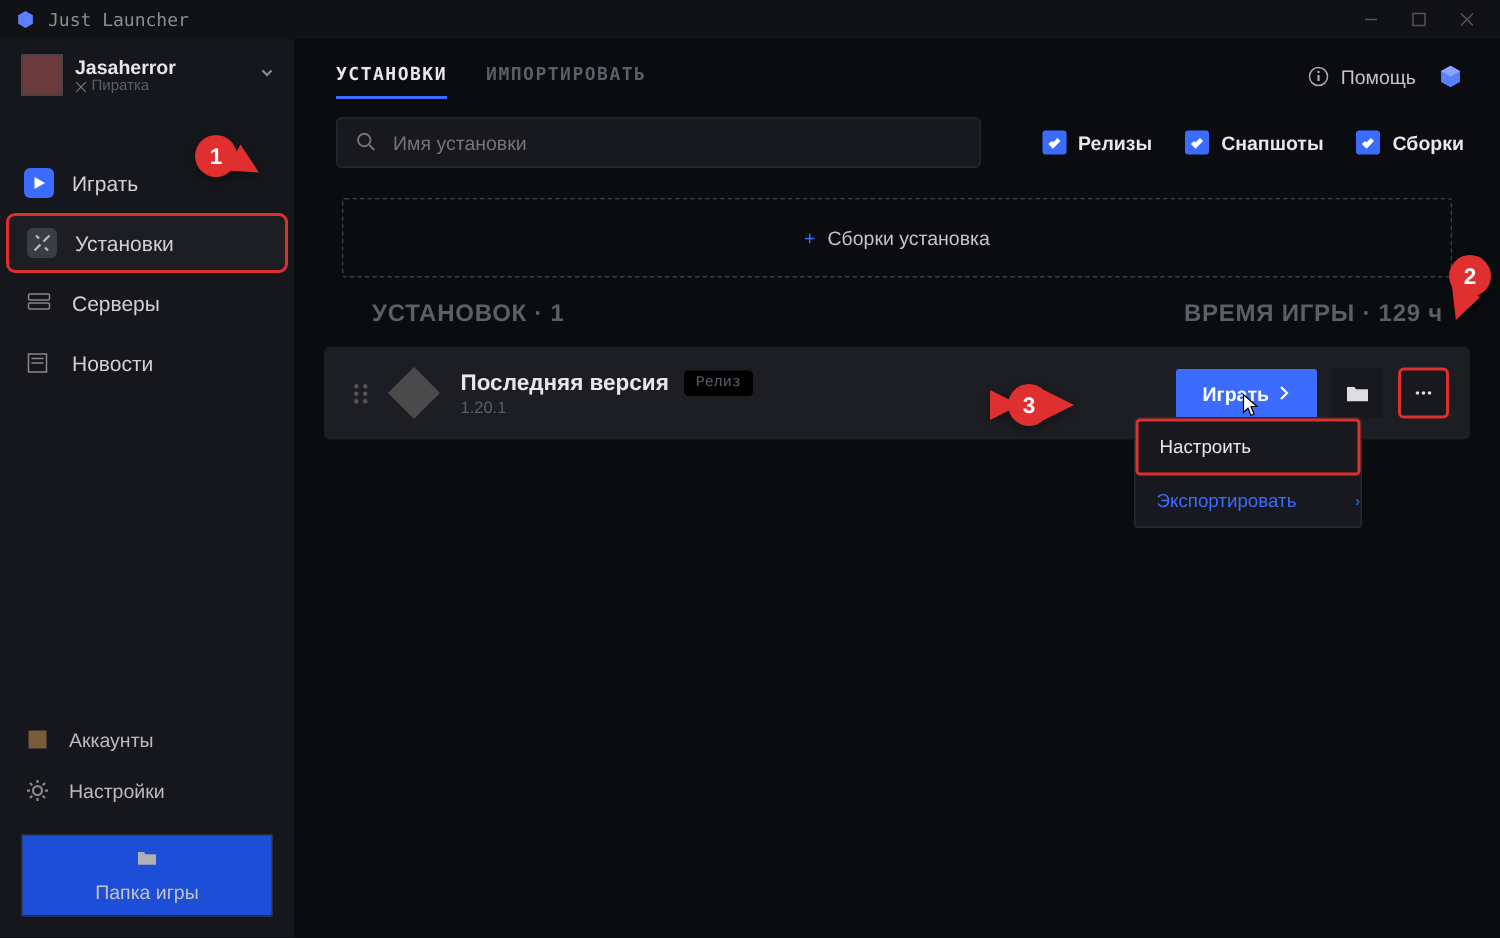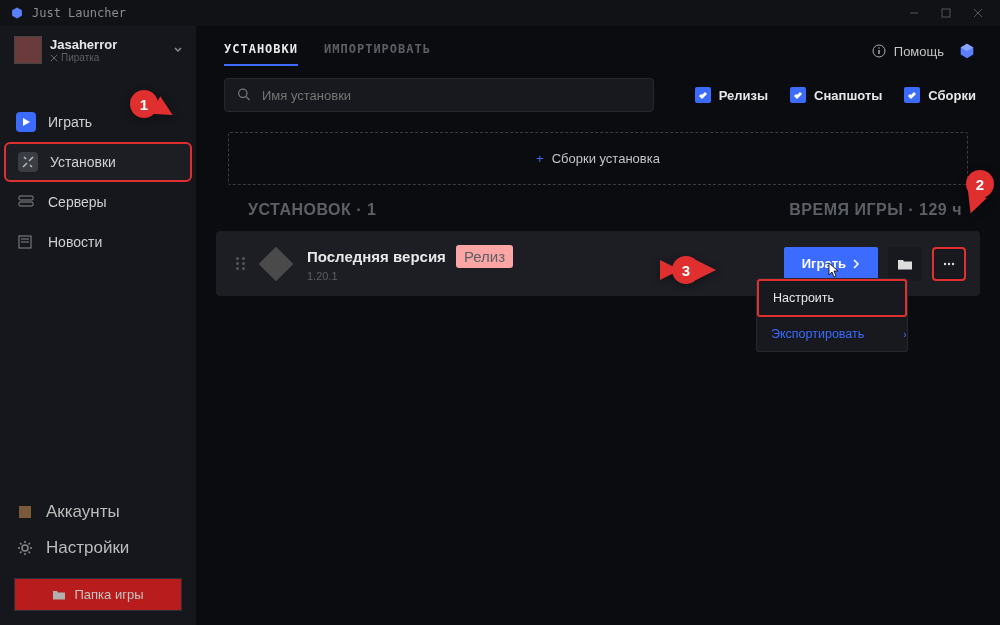--- a/index.html
+++ b/index.html
@@ -45,23 +45,23 @@
 .nav { margin-top:28px; }
 .nav-item { display:flex; align-items:center; gap:12px; padding:10px 16px; font-size:14px; color:#d0d0d0; cursor:pointer; }
 .nav-item.active { background:var(--bg-med); }
 .nav-item.hl { border:2px solid var(--red); border-radius:6px; margin:0 4px; padding:8px 12px; }
 .nav-icon { width:20px; height:20px; border-radius:4px; display:flex; align-items:center; justify-content:center; }
 .nav-icon.play { background:var(--accent); }
 .nav-icon.play svg { fill:white; }
 .nav-icon.tools { background:#3a3d43; }
 
 .sidebar-bottom { margin-top:auto; padding:0 0 14px; }
-.sb-item { display:flex; align-items:center; gap:12px; padding:8px 16px; font-size:17px; color:#bcbcbc; cursor:pointer; }
+.sb-item { display:flex; align-items:center; gap:12px; padding:8px 16px; font-size:13px; color:#bcbcbc; cursor:pointer; }
 .sb-item svg { width:18px; height:18px; }
-.folder-btn { margin:12px 14px 0; padding:8px 12px; background:#b91c1c; border:1px solid #2c2f35; display:flex; align-items:center; justify-content:center; gap:8px; font-size:13px; color:#c4c4c4; cursor:pointer; }
+.folder-btn { margin:12px 14px 0; padding:8px 12px; background:#1d4ed8; border:1px solid #2c2f35; display:flex; align-items:center; justify-content:center; gap:8px; font-size:13px; color:#c4c4c4; cursor:pointer;flex-direction:column; }
 
 
 .topbar { display:flex; align-items:center; justify-content:space-between; padding:10px 24px 0 28px; }
 .tabs { display:flex; gap:26px; }
 .tab { font-size:12px; font-weight:700; letter-spacing:1px; color:var(--txt-dimmer); padding:6px 0 10px; font-family:"Consolas",monospace; position:relative; cursor:pointer; }
 .tab.active { color:var(--txt); }
 .tab.active::after { content:""; position:absolute; left:0; right:0; bottom:0; height:2px; background:var(--accent); }
 .help { display:flex; align-items:center; gap:8px; font-size:13px; color:#c4c4c4; cursor:pointer; }
 .help svg { width:14px; height:14px; }
 .blue-cube { width:18px; height:18px; margin-left:14px; }
@@ -85,21 +85,21 @@
 
 
 .install-row { margin:4px 20px 0; background:var(--bg-med); border-radius:4px; padding:14px 14px; display:flex; align-items:center; gap:14px; }
 .drag-dots { color:#555; display:flex; flex-direction:column; gap:2px; margin-left:6px; }
 .drag-dots div { display:flex; gap:3px; }
 .drag-dots span { width:3px; height:3px; background:#555; border-radius:50%; display:block; }
 .block-ico { width:34px; height:34px; background:#4a4a4a; transform:rotate(45deg) scale(0.72); }
 .block-wrap { width:34px; height:34px; display:flex; align-items:center; justify-content:center; }
 .inst-title { font-size:15px; font-weight:700; }
 .inst-ver { font-size:11px; color:var(--txt-dimmer); margin-top:2px; }
-.tag { font-size:15px; color:var(--txt-dimmer); background:#fca5a5; padding:3px 8px; border-radius:3px; margin-left:10px; }
+.tag { font-size:10px; color:var(--txt-dimmer); background:#000000; padding:3px 8px; border-radius:3px; margin-left:10px;font-family:Liberation Mono, monospace; }
 .row-actions { margin-left:auto; display:flex; gap:10px; align-items:center; }
 .btn-play { background:var(--accent); color:white; padding:9px 18px; font-size:13px; font-weight:600; display:flex; align-items:center; gap:6px; border-radius:2px; cursor:pointer; }
 .btn-icon { width:34px; height:34px; background:#17191e; display:flex; align-items:center; justify-content:center; cursor:pointer; }
 .btn-icon svg { width:16px; height:16px; }
 .btn-more { border:2px solid var(--red); border-radius:4px; }
 
 
 .ctx-menu { position:absolute; right:92px; top:252px; width:152px; background:#17191e; border-radius:2px; border:1px solid #26282e; }
 .ctx-item { padding:10px 14px; font-size:12.5px; display:flex; align-items:center; justify-content:space-between; cursor:pointer; }
 .ctx-item.hl { border:2px solid var(--red); border-radius:3px; }

